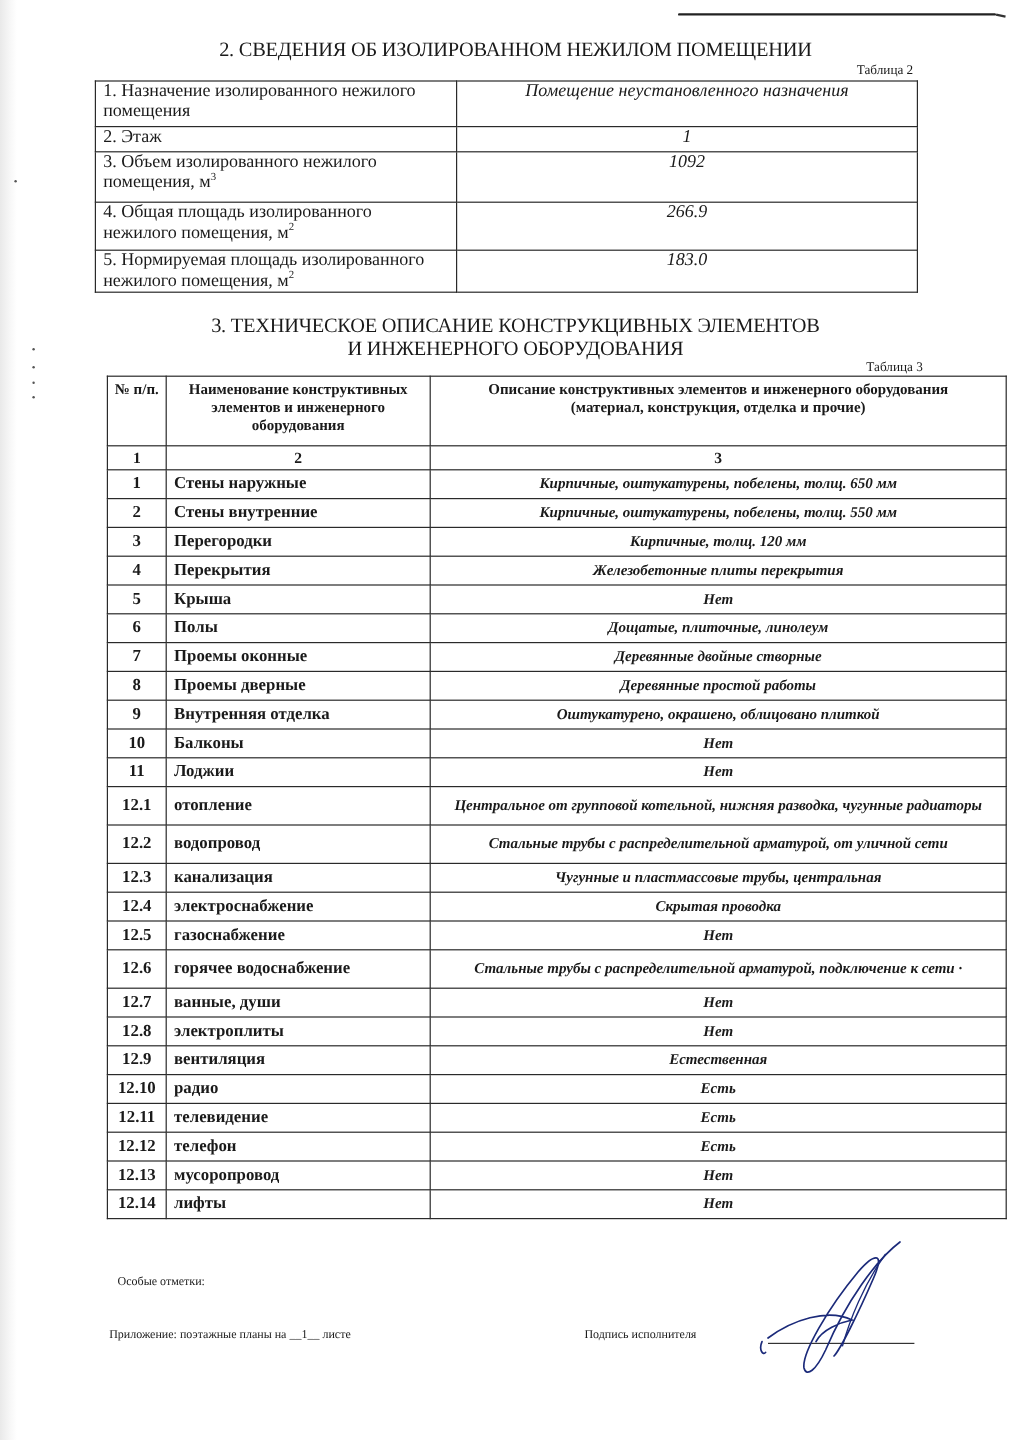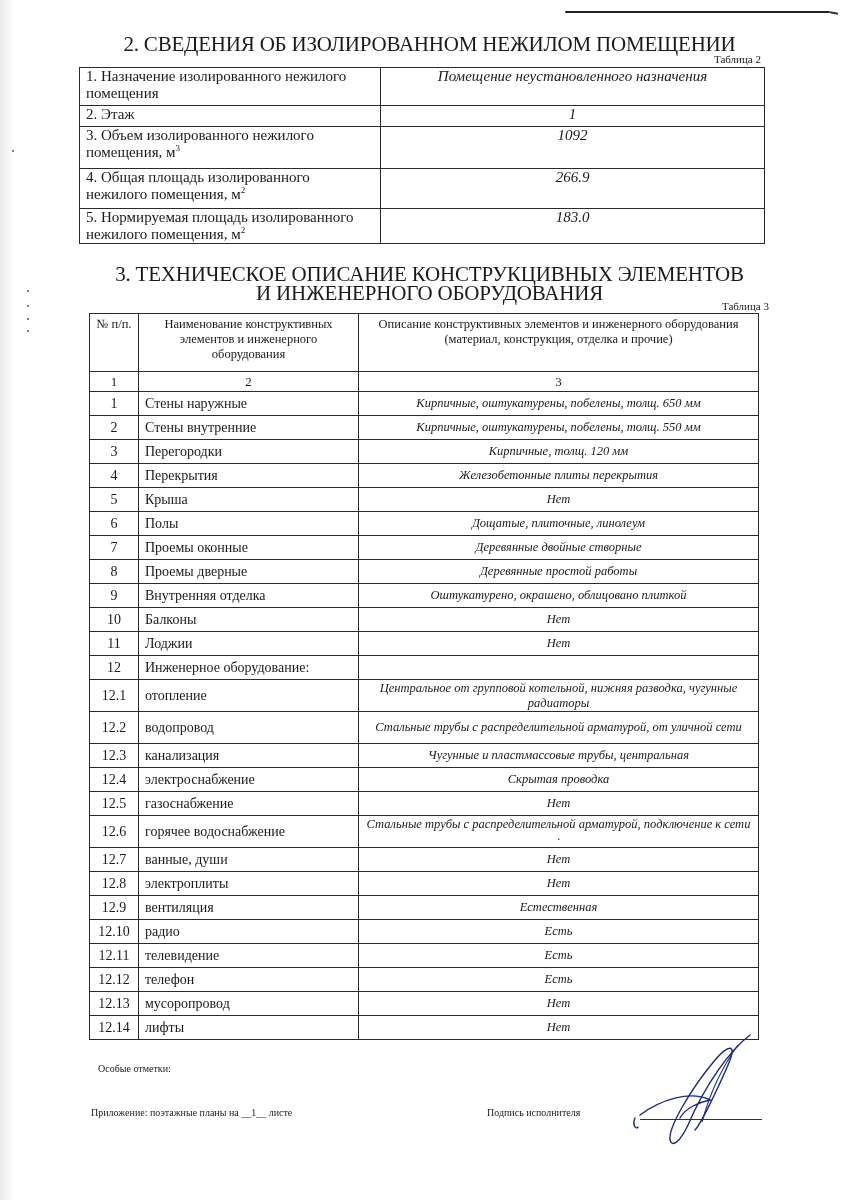--- a/index.html
+++ b/index.html
@@ -6,39 +6,39 @@
   body {
     width: 859px; height: 1200px; background: #ffffff; position: relative; overflow: hidden;
     font-family: "Liberation Serif", "DejaVu Serif", serif; color: #1a1a1a;
   }
   .scan-edge { position: absolute; left: 0; top: 0; width: 14px; height: 1200px;
     background: linear-gradient(to right, #e9e9e9, #f7f7f7 60%, #ffffff); }
   .top-line { position: absolute; left: 565px; top: 11px; width: 265px; height: 2px; background: #222; border-radius: 1px; }
   .top-line:after { content: ""; position: absolute; right: -8px; top: 1px; width: 8px; height: 2px; background: #333; transform: rotate(12deg); }
   .dot { position: absolute; width: 2px; height: 2px; background: #555; border-radius: 1px; }
 
-  .h-title { position: absolute; left: 0; width: 859px; text-align: center; font-size: 21px; letter-spacing: -0.2px; }
+  .h-title { position: absolute; left: 0; width: 859px; text-align: center; font-size: 17px; letter-spacing: -0.2px; }
   .tbl-label { position: absolute; font-size: 11px; }
 
   table { position: absolute; border-collapse: collapse; }
   td { border: 1px solid #2a2a2a; padding: 0 6px; vertical-align: top; }
 
   
   #t2 { left: 79px; top: 67px; width: 686px; font-size: 15px; }
   #t2 td.c1 { width: 288px; line-height: 17px; }
   #t2 td.c2 { text-align: center; font-style: italic; line-height: 17px; }
   #t2 tr.r1 { height: 38px; font-family: Liberation Serif, serif; }
   #t2 tr.r2 { height: 21px; }
   #t2 tr.r3 { height: 42px; }
   #t2 tr.r4 { height: 40px; }
   #t2 tr.r5 { height: 25px; }
   sup { font-size: 9px; line-height: 0; }
 
   
-  #t3 { left: 89px; top: 313px; width: 670px; font-size: 14px; }
+  #t3 { left: 89px; top: 313px; width: 750px; font-size: 14px; font-weight: bold; }
   #t3 td { vertical-align: middle; line-height: 16px; }
   #t3 td.n { width: 44px; text-align: center; padding: 0 2px; }
   #t3 td.e { width: 207px; }
   #t3 td.d { text-align: center; font-style: italic; font-size: 12.5px; line-height: 15px; }
   #t3 tr.hdr td { font-size: 12.5px; text-align: center; vertical-align: top; line-height: 15px; padding-top: 3px; }
   #t3 tr.hdr { height: 58px; }
   #t3 tr.num td { text-align: center; font-size: 13px; height: 19px; }
   #t3 tr.row { height: 24px; }
   #t3 tr.row2 { height: 32px; }
 
@@ -152,25 +152,20 @@
       <tr class="row">
         <td class="n">10</td>
         <td class="e">Балконы</td>
         <td class="d">Нет</td>
       </tr>
       <tr class="row">
         <td class="n">11</td>
         <td class="e">Лоджии</td>
         <td class="d">Нет</td>
       </tr>
-      <tr class="row">
-        <td class="n">12</td>
-        <td class="e">Инженерное оборудование:</td>
-        <td class="d"></td>
-      </tr>
       <tr class="row2">
         <td class="n">12.1</td>
         <td class="e">отопление</td>
         <td class="d">Центральное от групповой котельной, нижняя  разводка, чугунные радиаторы</td>
       </tr>
       <tr class="row2">
         <td class="n">12.2</td>
         <td class="e">водопровод</td>
         <td class="d">Стальные трубы с распределительной арматурой,  от уличной сети</td>
       </tr>

